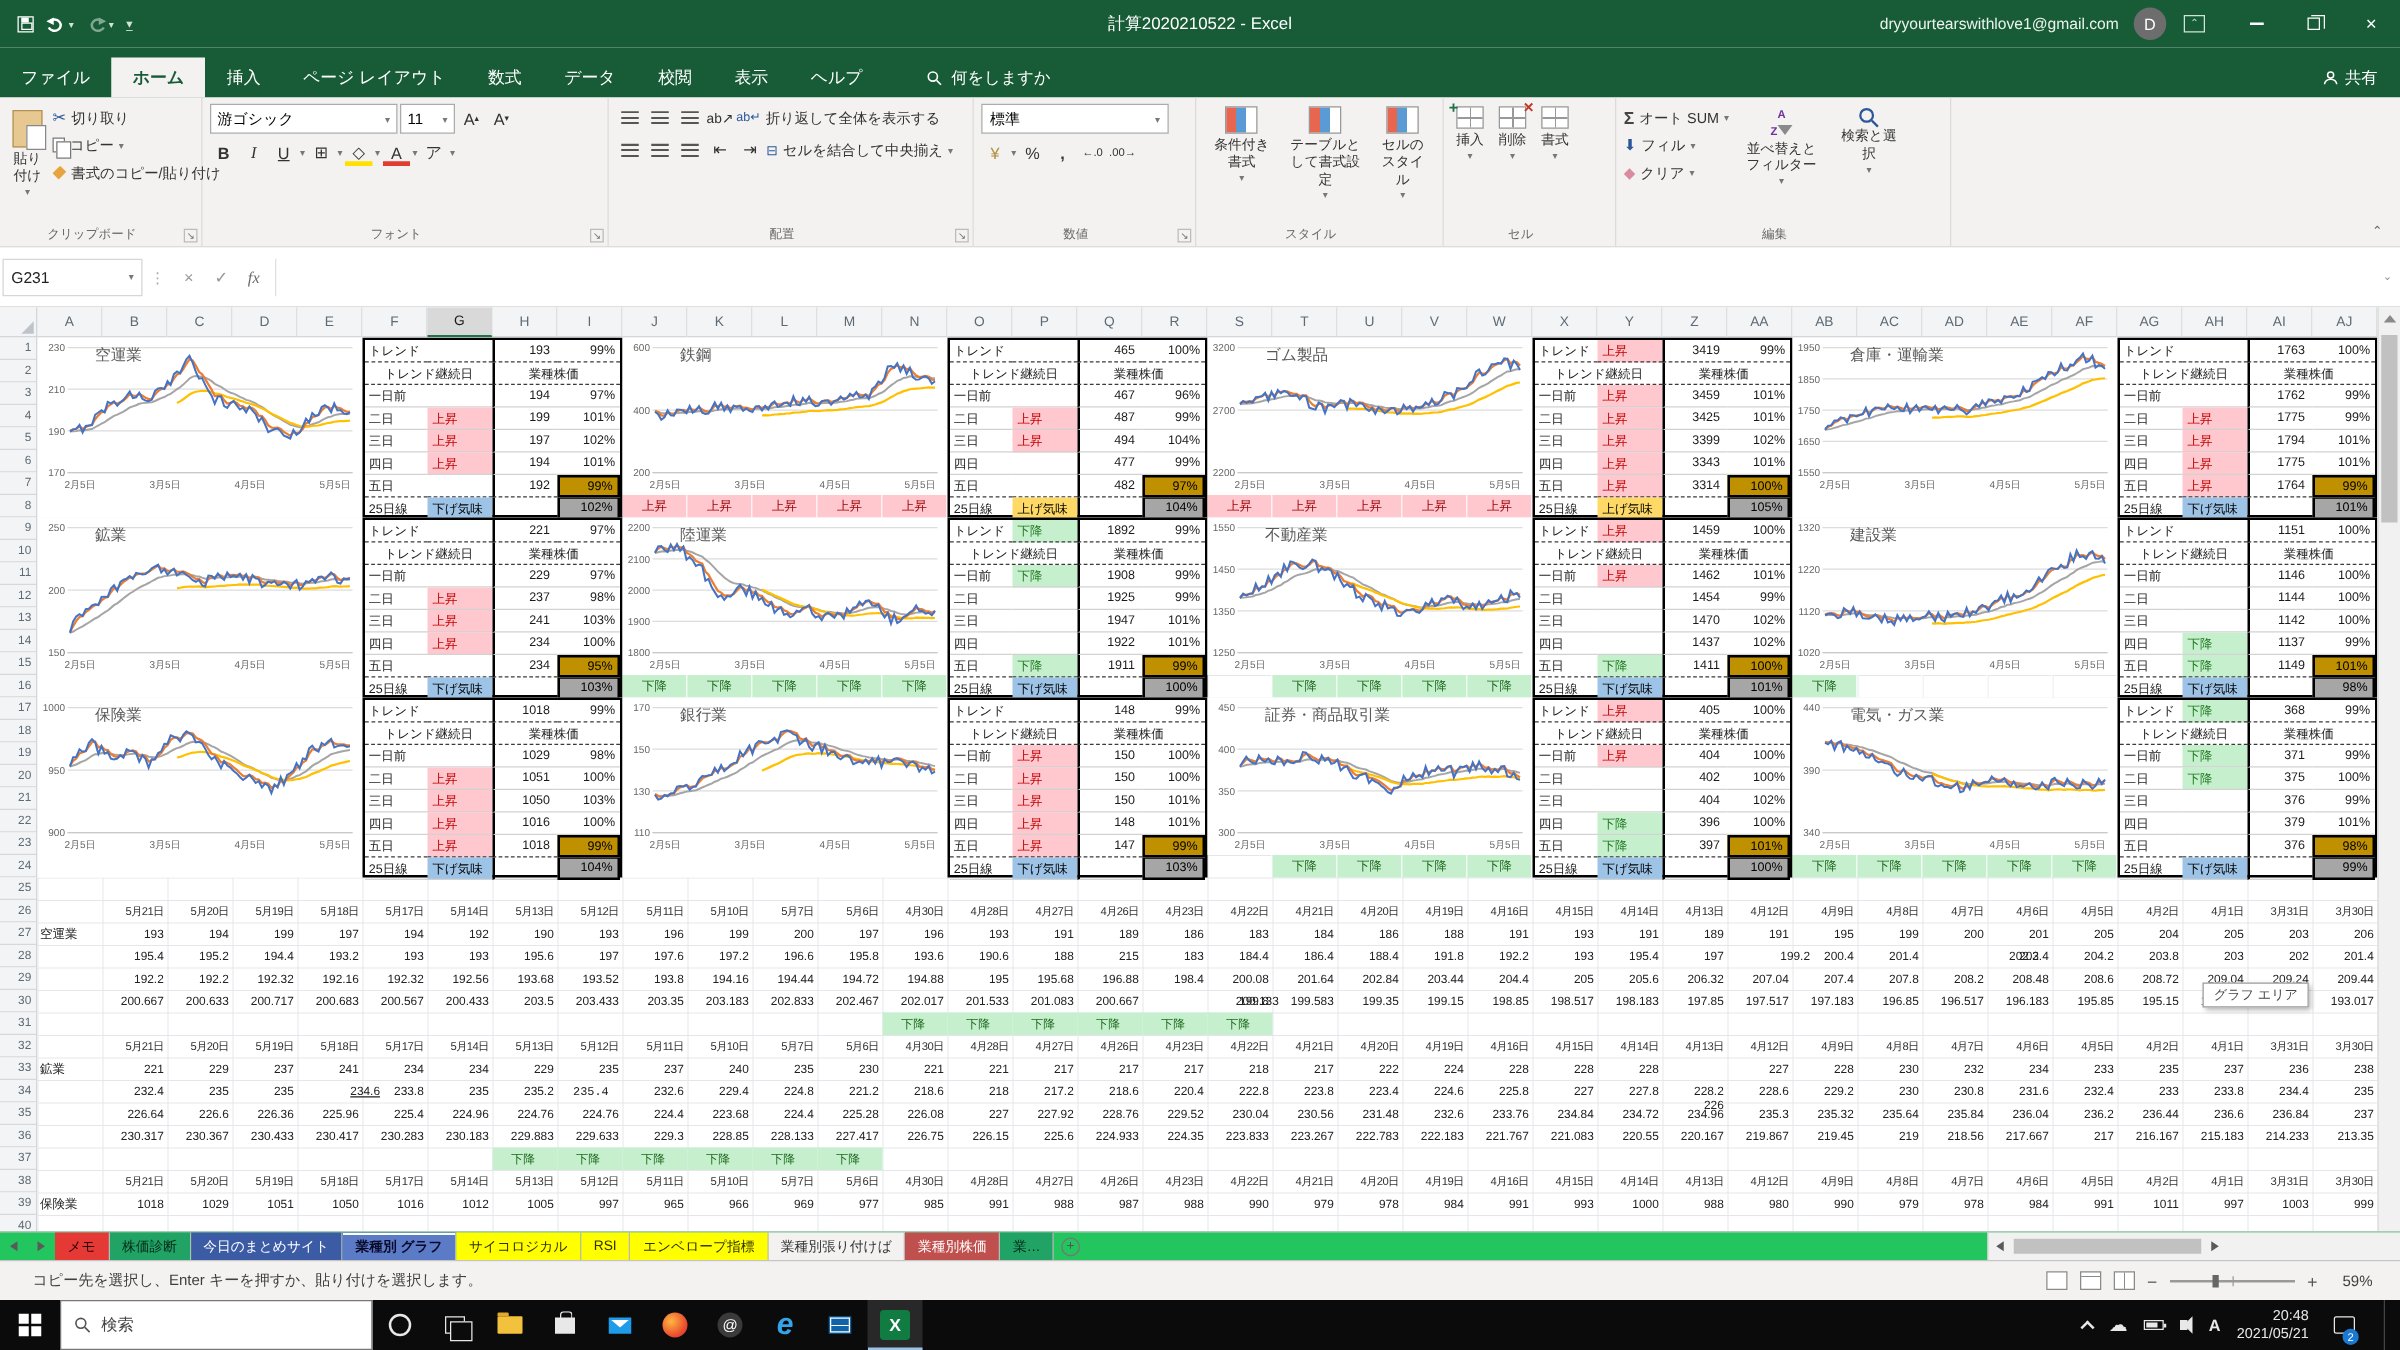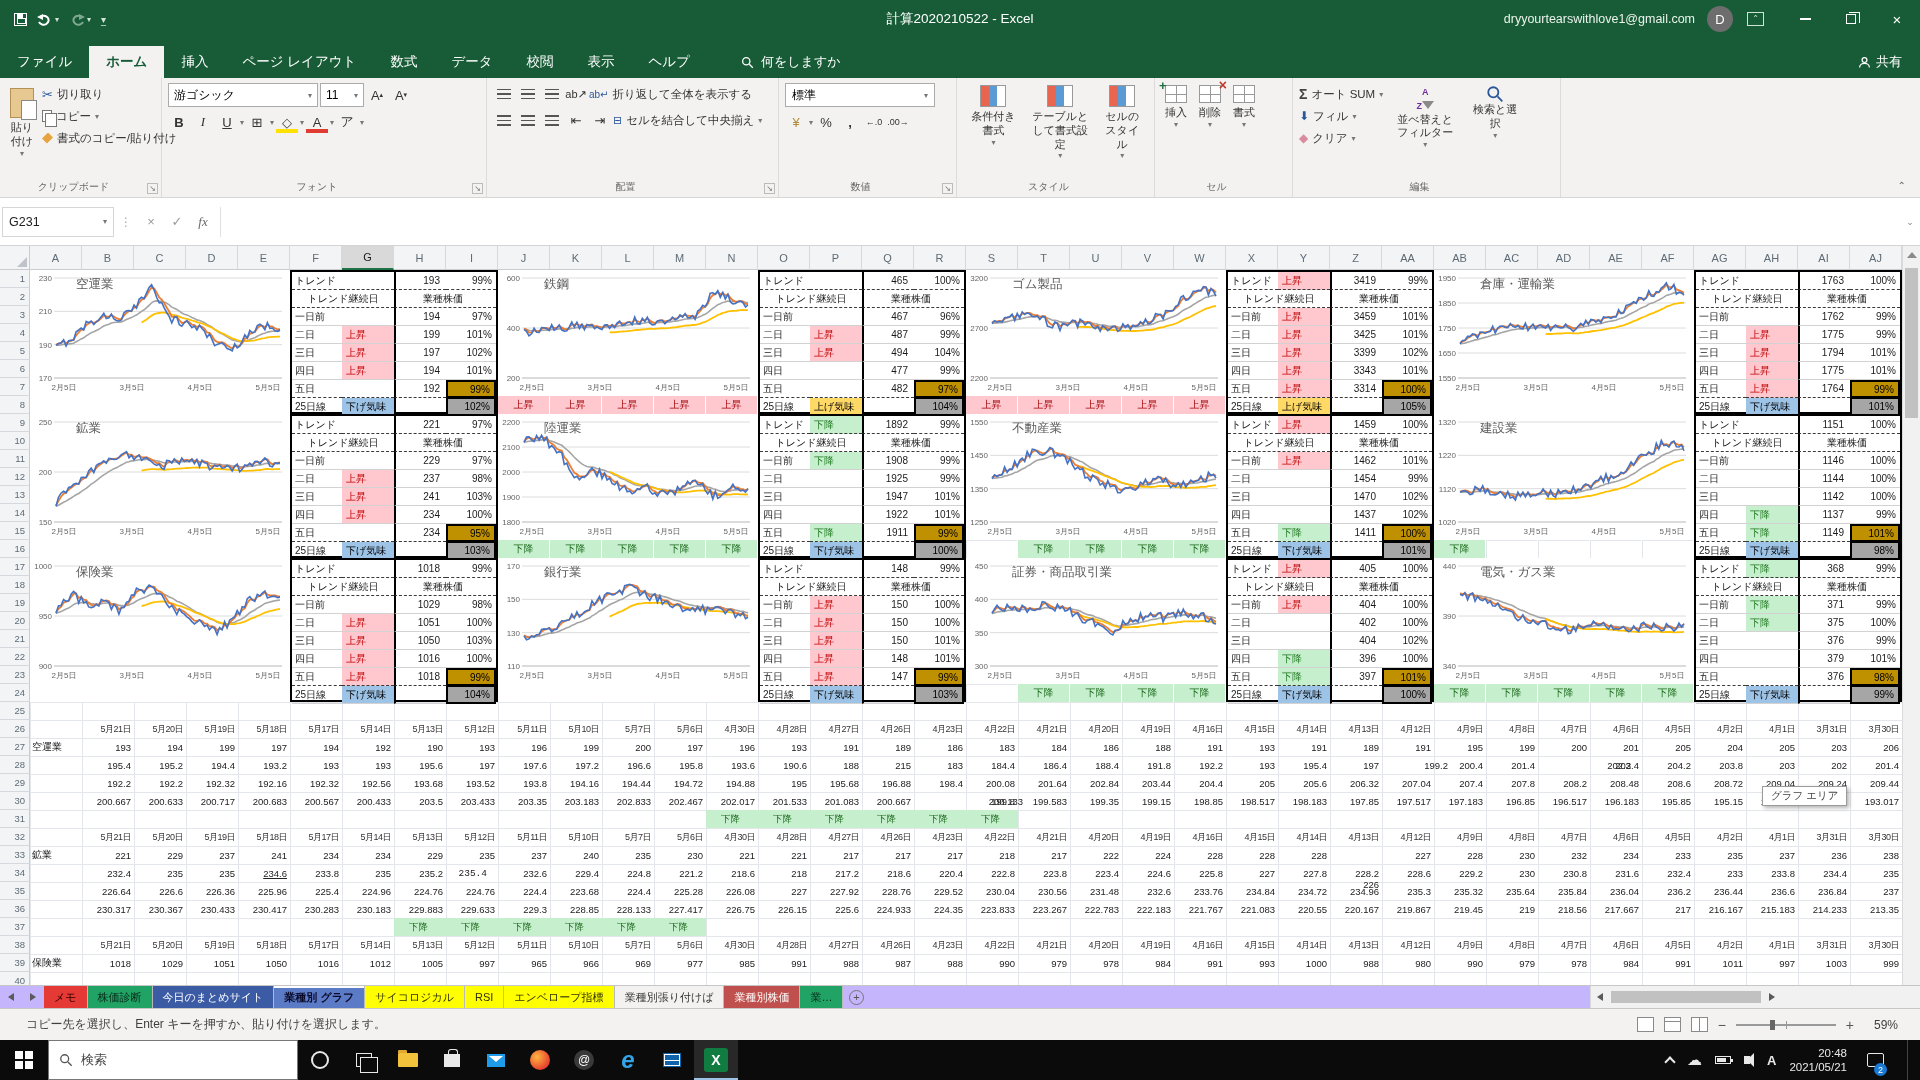--- a/index.html
+++ b/index.html
@@ -106,21 +106,21 @@
   .bcell{position:absolute;width:52px;height:18px;font-size:9.5px;color:#222;display:flex;align-items:center;justify-content:flex-end;padding-right:3px;overflow:hidden;white-space:nowrap}
   .bcell.date{font-size:9px;color:#333;letter-spacing:-0.5px}
   .bcell.glabel{justify-content:flex-start;padding-left:2px;font-size:10px}
   .bcell.bstrip{background:#C6EFCE;color:#1E6B1E;justify-content:center;font-size:9.5px}
   #chart-tooltip{position:absolute;background:#fff;border:1px solid #9a9a9a;box-shadow:2px 2px 4px rgba(0,0,0,.3);font-size:10.5px;color:#444;padding:2px 8px;white-space:nowrap}
   #vscroll{position:absolute;left:1902px;top:0;width:18px;height:739px;background:#F1F1F1;border-left:1px solid #DADADA}
   .vs-arrow{width:0;height:0;border-left:5px solid transparent;border-right:5px solid transparent;border-bottom:6px solid #8a8a8a;margin:6px auto 0}
   #vs-thumb{position:absolute;top:22px;left:2px;width:13px;height:150px;background:#C1C1C1}
 
   
-  #sheettabs{top:985px;left:0;width:1920px;height:23px;background:#c4b5fd;border-top:1px solid #C6C6C6;display:flex;align-items:stretch}
+  #sheettabs{top:985px;left:0;width:1920px;height:23px;background:#22c55e;border-top:1px solid #C6C6C6;display:flex;align-items:stretch}
   .tabnav{width:22px;display:flex;align-items:center;justify-content:center}
   .tri-l{width:0;height:0;border-top:4px solid transparent;border-bottom:4px solid transparent;border-right:6px solid #5a5a5a}
   .tri-r{width:0;height:0;border-top:4px solid transparent;border-bottom:4px solid transparent;border-left:6px solid #5a5a5a}
   .stab{padding:0 10px;font-size:11px;display:flex;align-items:center;border-right:1px solid #B9B9B9;white-space:nowrap}
   .stab.active{font-weight:bold;box-shadow:inset 0 2px 0 #fff}
   #addsheet{width:26px;display:flex;align-items:center;justify-content:center}
   .addcirc{width:15px;height:15px;border-radius:50%;border:1px solid #767676;color:#555;font-size:11px;line-height:13px;text-align:center}
   #hscroll{margin-left:auto;width:330px;background:#F1F1F1;border-left:1px solid #DADADA;display:flex;align-items:center}
   #hs-thumb{width:150px;height:12px;background:#C1C1C1;margin-left:8px}
 
@@ -1437,21 +1437,21 @@
         <div class="bcell " style="left: 1508px; top: 576px;">232</div>
         <div class="bcell " style="left: 1560px; top: 576px;">234</div>
         <div class="bcell " style="left: 1612px; top: 576px;">233</div>
         <div class="bcell " style="left: 1664px; top: 576px;">235</div>
         <div class="bcell " style="left: 1716px; top: 576px;">237</div>
         <div class="bcell " style="left: 1768px; top: 576px;">236</div>
         <div class="bcell " style="left: 1820px; top: 576px;">238</div>
         <div class="bcell " style="left: 52px; top: 594px;">232.4</div>
         <div class="bcell " style="left: 104px; top: 594px;">235</div>
         <div class="bcell " style="left: 156px; top: 594px;">235</div>
-        <div class="bcell " style="left: 208px; top: 594px; text-decoration: underline;">234.6</div>
+        <div class="bcell " style="left: 225px; top: 594px; text-decoration: underline;">234.6</div>
         <div class="bcell " style="left: 260px; top: 594px;">233.8</div>
         <div class="bcell " style="left: 312px; top: 594px;">235</div>
         <div class="bcell " style="left: 364px; top: 594px;">235.2</div>
         <div class="bcell " style="left: 408px; top: 594px; font-family: Liberation Mono, monospace;">235.4</div>
         <div class="bcell " style="left: 468px; top: 594px;">232.6</div>
         <div class="bcell " style="left: 520px; top: 594px;">229.4</div>
         <div class="bcell " style="left: 572px; top: 594px;">224.8</div>
         <div class="bcell " style="left: 624px; top: 594px;">221.2</div>
         <div class="bcell " style="left: 676px; top: 594px;">218.6</div>
         <div class="bcell " style="left: 728px; top: 594px;">218</div>

